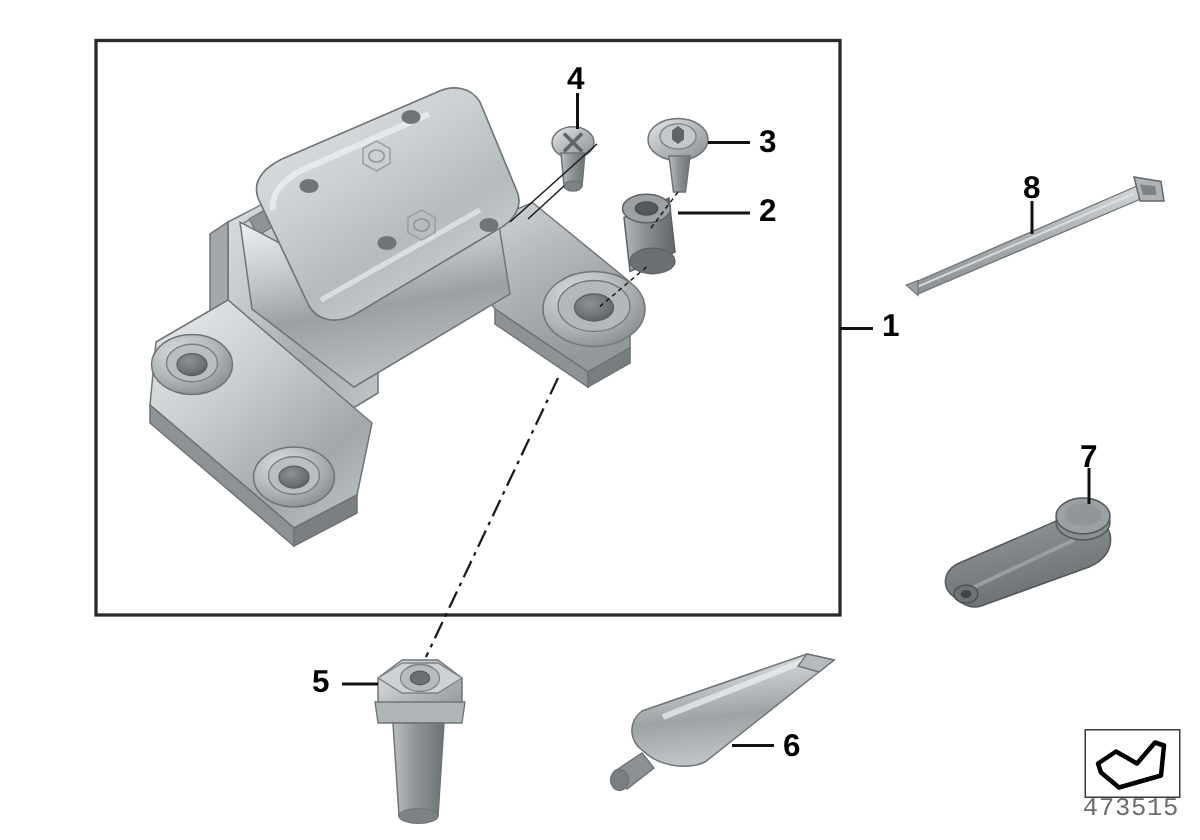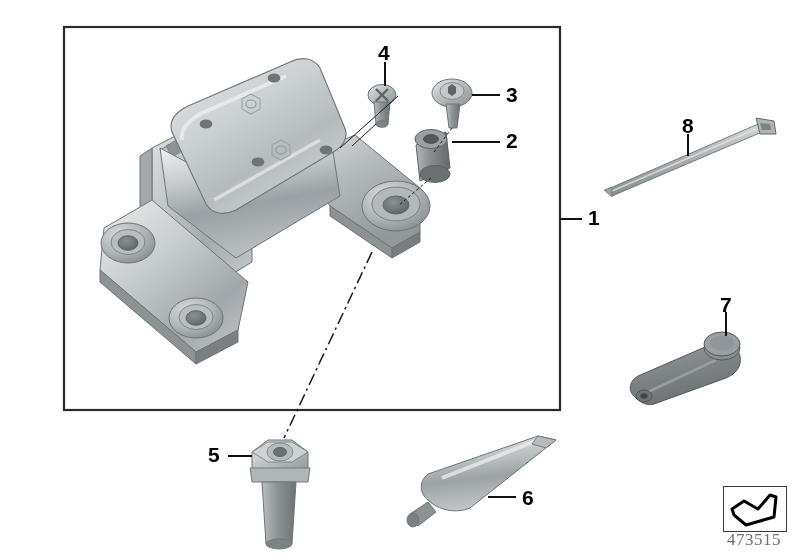--- a/index.html
+++ b/index.html
@@ -5,21 +5,21 @@
   html,body{margin:0;padding:0;background:#ffffff;}
   body{width:800px;height:560px;position:relative;overflow:hidden;
        font-family:"Liberation Sans",sans-serif;}
   .stage{position:absolute;left:0;top:0;width:800px;height:560px;}
   svg.diagram{position:absolute;left:0;top:0;width:800px;height:560px;}
   .callout{position:absolute;font-weight:bold;font-size:21px;color:#000;
            line-height:1;letter-spacing:0;}
   .idbox{position:absolute;left:723px;top:486px;width:62px;height:44px;
          border:1.6px solid #3a3a3a;background:#fff;}
   .idnum{position:absolute;left:713px;top:530px;width:82px;text-align:center;
-         font-family:Liberation Serif, serif;font-size:17px;color:#6d6d6d;
+         font-family:Liberation Mono, monospace;font-size:17px;color:#6d6d6d;
          letter-spacing:.5px;}
 </style>
 </head>
 <body>
 
 <div class="stage">
 
 <svg class="diagram" viewBox="0 0 800 560">
   <defs>
     <linearGradient id="gPlateTop" x1="0" y1="0" x2="0.7" y2="1">

